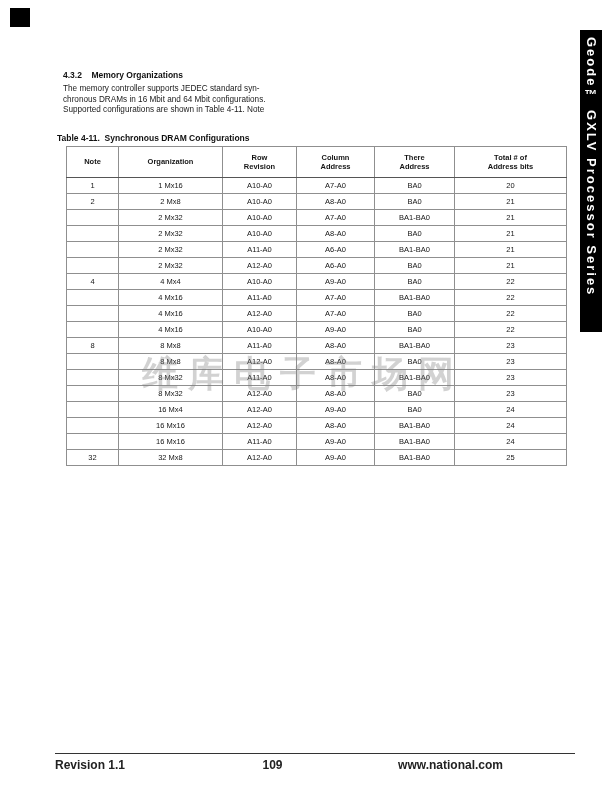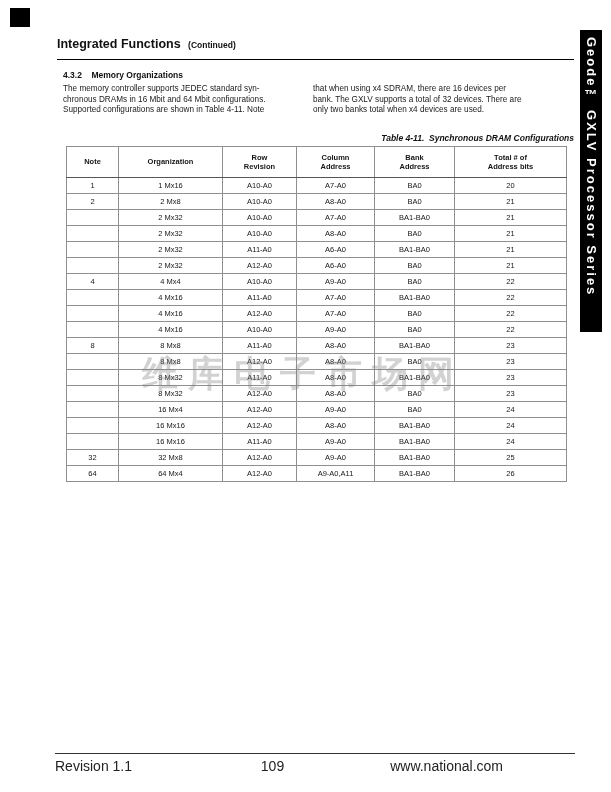--- a/index.html
+++ b/index.html
@@ -39,23 +39,22 @@
   .section-number { display:inline-block; min-width:26px; }
   .body-col {
     position:absolute; top:84px;
     font-size:8.2px; line-height:10.6px;
     white-space:pre-line; color:#1a1a1a;
   }
   .body-col-left  { left:63px;  width:244px; }
   .body-col-right { left:313px; width:258px; }
   .table-title {
     position:absolute; left:57px; top:133px; width:517px;
-    text-align:right; font-weight:bold; font-size:8.5px;
+    text-align:left; font-weight:bold; font-size:8.5px;
     white-space:pre;
-    font-style:italic;
   }
   table.dram {
     position:absolute; left:66px; top:146px;
     width:500px; border-collapse:collapse; table-layout:fixed;
     border:1.5px solid #000;
   }
   .dram th, .dram td {
     border:1px solid #8f8f8f;
     text-align:center; vertical-align:middle;
     padding:0; font-size:7.5px; color:#151515;
@@ -69,73 +68,66 @@
   .watermark {
     position:absolute; left:142px; top:350px;
     font-size:36px; letter-spacing:10px; font-weight:bold;
     color:rgba(125,125,125,0.35);
     pointer-events:none; white-space:nowrap;
   }
   .footer-rule {
     position:absolute; left:55px; top:753px; width:520px;
     border-top:1px solid #333;
   }
-  .footer-text { position:absolute; top:758px; font-size:14px; color:#222; }
+  .footer-text { position:absolute; top:758px; font-size:12px; color:#222;font-weight:bold; }
   .footer-left   { left:55px; }
   .footer-center { left:55px; width:435px; text-align:center; }
   .footer-right  { left:55px; width:448px; text-align:right; }
 </style>
 </head>
 <body>
 
 <div class="page">
 
   <div class="corner-tab"></div>
 
   <div class="side-tab">
     <div class="side-tab-label">Geode™ GXLV Processor Series</div>
   </div>
 
-  <div class="doc-header">
-    <span class="doc-title">Integrated Functions</span>
-    <span class="doc-continued">(Continued)</span>
-  </div>
 
   <div class="section-heading">
     <span class="section-number">4.3.2</span>
     <span>Memory Organizations</span>
   </div>
 
   <div class="body-col body-col-left">The memory controller supports JEDEC standard syn-
 chronous DRAMs in 16 Mbit and 64 Mbit configurations.
 Supported configurations are shown in Table 4-11. Note</div>
-  <div class="body-col body-col-right">that when using x4 SDRAM, there are 16 devices per
-bank. The GXLV supports a total of 32 devices. There are
-only two banks total when x4 devices are used.</div>
 
   <div class="table-title">Table 4-11.  Synchronous DRAM Configurations</div>
 
   <table class="dram">
     <colgroup>
       <col style="width:52px">
         <col style="width:104px">
         <col style="width:74px">
       <col style="width:78px">
         <col style="width:80px">
         <col style="width:112px">
     </colgroup>
     <thead>
       <tr>
         <th>Note</th>
         <th>Organization</th>
         <th>Row
 Revision</th>
         <th>Column
 Address</th>
-        <th>Bank
+        <th>There
 Address</th>
         <th>Total # of
 Address bits</th>
       </tr>
     </thead>
     <tbody>
         <tr>
           <td>1</td>
           <td>1 Mx16</td>
           <td>A10-A0</td>
@@ -272,28 +264,20 @@
           <td>24</td>
         </tr>
         <tr>
           <td>32</td>
           <td>32 Mx8</td>
           <td>A12-A0</td>
           <td>A9-A0</td>
           <td>BA1-BA0</td>
           <td>25</td>
         </tr>
-        <tr>
-          <td>64</td>
-          <td>64 Mx4</td>
-          <td>A12-A0</td>
-          <td>A9-A0,A11</td>
-          <td>BA1-BA0</td>
-          <td>26</td>
-        </tr>
       </tbody>
   </table>
 
   <div class="watermark">维库电子市场网</div>
 
   <div class="footer-rule"></div>
   <div class="footer-text footer-left">Revision 1.1</div>
   <div class="footer-text footer-center">109</div>
   <div class="footer-text footer-right">www.national.com</div>
 

